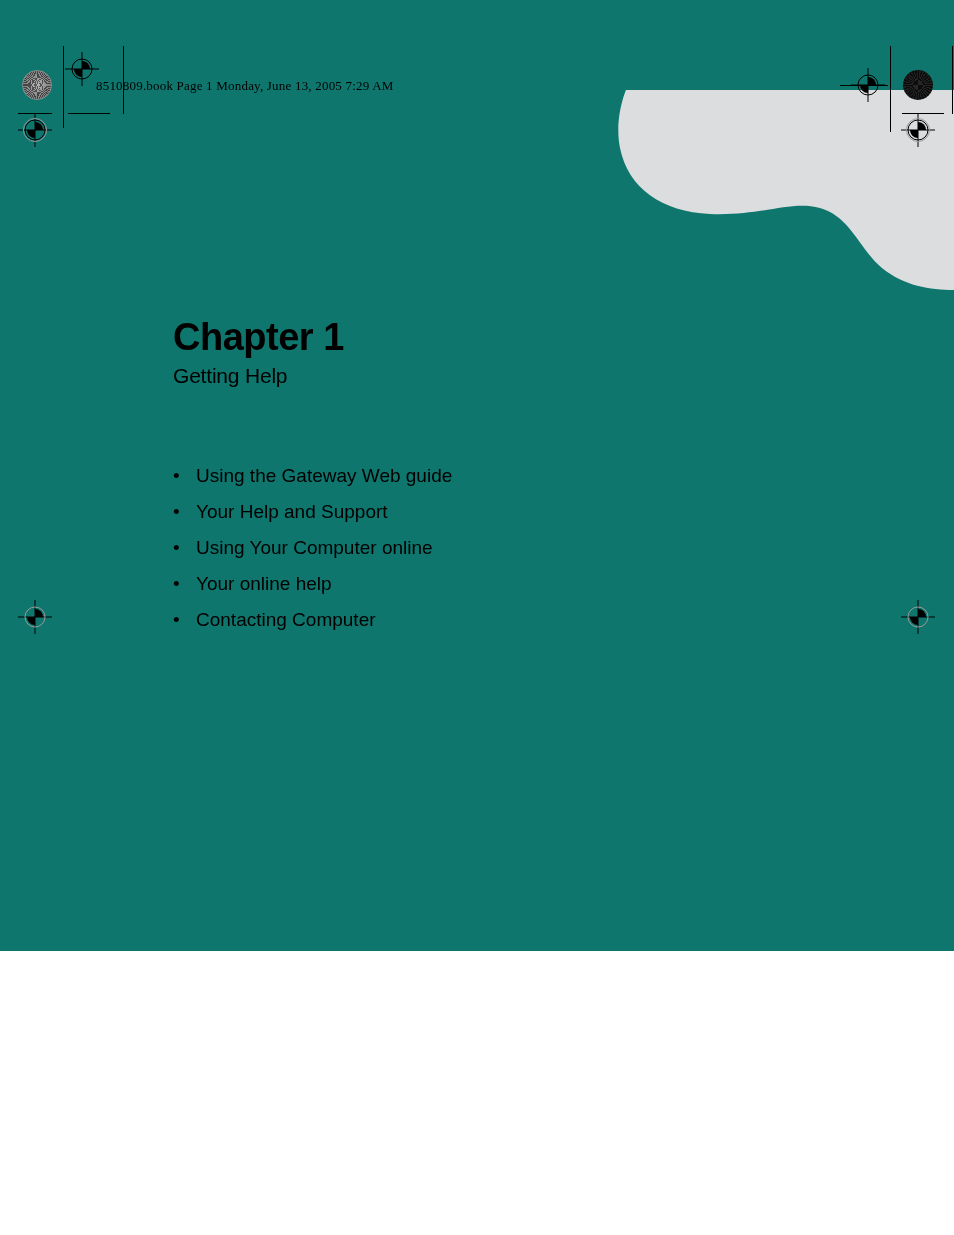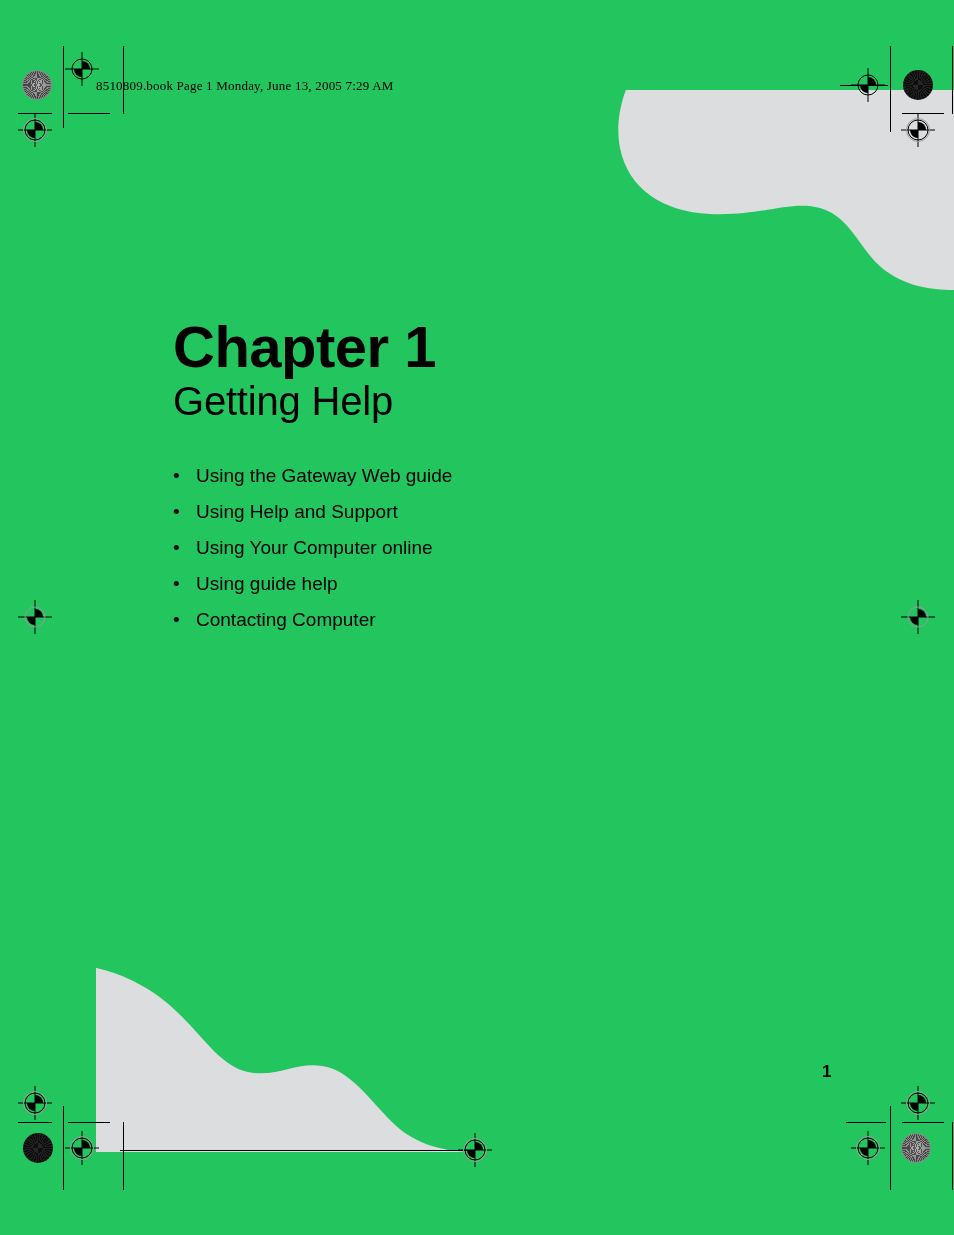--- a/index.html
+++ b/index.html
@@ -8,22 +8,22 @@
     padding: 0;
     background: #ffffff;
   }
   body {
     font-family: "Liberation Sans", sans-serif;
     color: #000000;
   }
   #page {
     position: relative;
     width: 954px;
-    height: 1235px;
-    background: #22c55e;
+    height: 951px;
+    background: #0f766e;
     overflow: hidden;
   }
 
   
   .cropline {
     position: absolute;
     background: #000000;
     pointer-events: none;
   }
   .cropline.v { width: 1px; }
@@ -67,32 +67,32 @@
     letter-spacing: 0.2px;
     white-space: nowrap;
     color: #000000;
   }
 
   
   #chapter-title {
     position: absolute;
     left: 173px;
     top: 286px;
-    font-size: 58px;
+    font-size: 38px;
     font-weight: bold;
     letter-spacing: -0.5px;
     line-height: 1;
     color: #000000;
     margin-top: 32px;
   }
   #chapter-subtitle {
     position: absolute;
     left: 173px;
     top: 348px;
-    font-size: 40px;
+    font-size: 21px;
     font-weight: normal;
     letter-spacing: -0.2px;
     line-height: 1;
     color: #000000;
   }
 
   
   #topic-list {
     position: absolute;
     left: 173px;
@@ -151,29 +151,29 @@
 
   <h2 id="chapter-subtitle">Getting Help</h2>
 
   <ul id="topic-list">
     <li>
       <span class="bullet">•</span>
       <span>Using the Gateway Web guide</span>
     </li>
     <li>
       <span class="bullet">•</span>
-      <span>Using Help and Support</span>
+      <span>Your Help and Support</span>
     </li>
     <li>
       <span class="bullet">•</span>
       <span>Using Your Computer online</span>
     </li>
     <li>
       <span class="bullet">•</span>
-      <span>Using guide help</span>
+      <span>Your online help</span>
     </li>
     <li>
       <span class="bullet">•</span>
       <span>Contacting Computer</span>
     </li>
   </ul>
 
   <div id="page-number">1</div>
 
   <div class="cropline v" style="left:63px;  top:46px;  height:82px;"></div>

